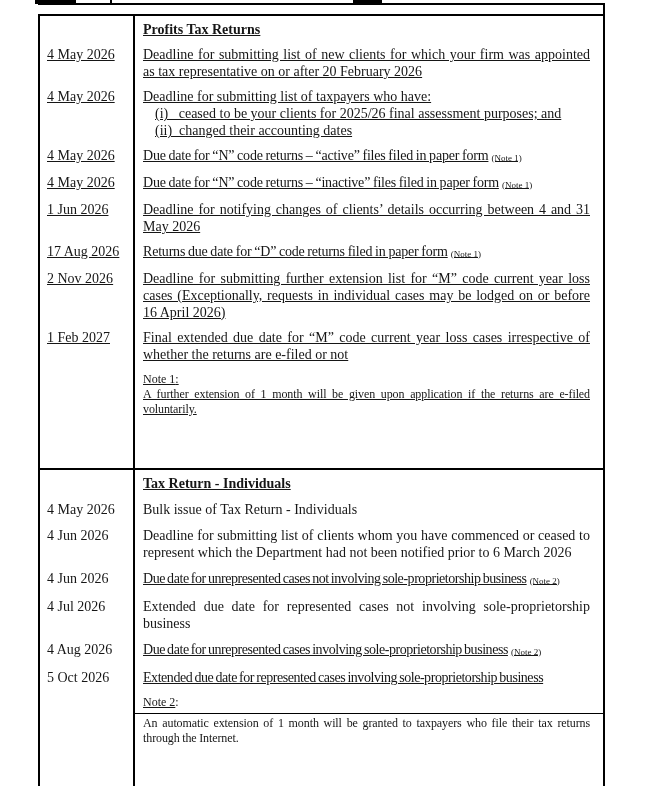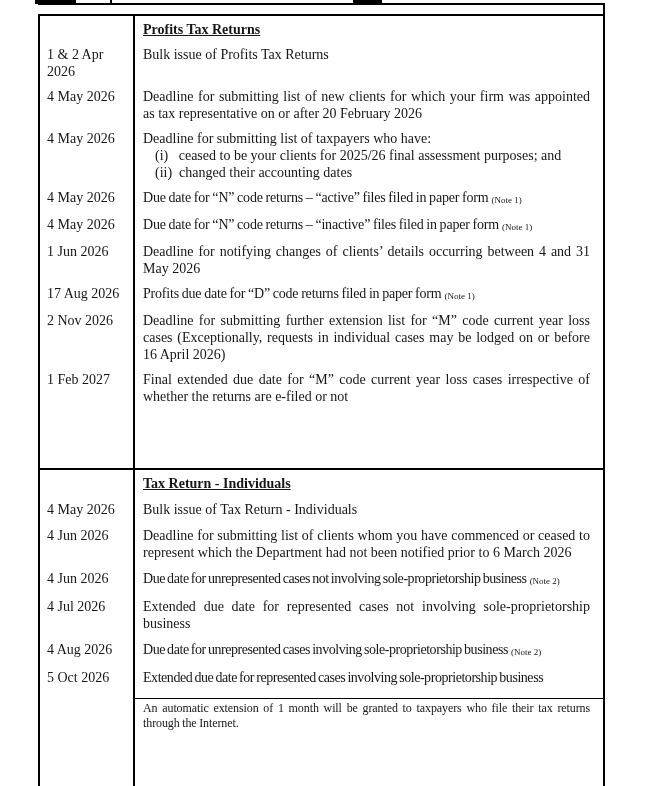--- a/index.html
+++ b/index.html
@@ -12,35 +12,35 @@
   .sl { position:absolute; background:#000; }
   .sl-bar-left   { left:35px;  top:0;   width:41px;  height:4px;  }
   .sl-tick       { left:110px; top:0;   width:2px;   height:4px;  }
   .sl-bar-right  { left:353px; top:0;   width:29px;  height:3px;  }
   .sl-hline      { left:38px;  top:3px; width:567px; height:2px;  }
   .sl-rightv     { left:603px; top:3px; width:2px;   height:12px; }
 
   
   .tbl { position:absolute; left:38px; width:567px; border:2px solid #000;
          overflow:hidden; background:#fff; }
-  .t1 { top:14px;  height:520px; }
+  .t1 { top:14px;  height:520px;text-decoration:underline; }
   .t2 { top:468px; height:352px; }
   .vdiv { position:absolute; left:93px; top:0; bottom:0; width:1.5px; background:#000; }
 
   .row { display:grid; grid-template-columns:93px 1fr; margin-top:8px; }
   .t2 .row { margin-top:9px; }
   .row.head { margin-top:5px; }
   .c1 { padding-left:7px; font-size:14px; line-height:17px; }
   .c2 { padding-left:10px; padding-right:13px; font-size:14px; line-height:17px; }
 
   .heading { font-weight:bold; text-decoration:underline; }
 
   .jp  { text-align:justify; }
   .one { white-space:nowrap; letter-spacing:-0.2px; word-spacing:-0.5px; }
-  .cond{ white-space:nowrap; letter-spacing:-0.45px; word-spacing:-0.9px; }
+  .cond{ white-space:nowrap; letter-spacing:-0.45px; word-spacing:-0.9px;text-decoration:underline; }
 
   .item { padding-left:12px; }
 
   .ref { font-size:9px; letter-spacing:0; word-spacing:0; padding-left:3px;
          position:relative; top:1px; white-space:nowrap;margin-top:32px; }
 
   .note-block { margin-top:9px; }
   .note-label { font-size:12px; line-height:15px; }
   .ul { text-decoration:underline; }
   .note-text { font-size:12px; line-height:15px; text-align:justify;
@@ -61,24 +61,20 @@
   <section class="tbl t1">
     <div class="vdiv"></div>
 
     <div class="row head">
       <div class="c1"></div>
       <div class="c2">
         <span class="heading">Profits Tax Returns</span>
       </div>
     </div>
 
-    <div class="row">
-      <div class="c1">1 &amp; 2 Apr 2026</div>
-      <div class="c2">Bulk issue of Profits Tax Returns</div>
-    </div>
 
     <div class="row">
       <div class="c1">4 May 2026</div>
       <div class="c2 jp">Deadline for submitting list of new clients for which your firm was appointed as tax representative on or after 20 February 2026</div>
     </div>
 
     <div class="row">
       <div class="c1">4 May 2026</div>
       <div class="c2">
         <div>Deadline for submitting list of taxpayers who have:</div>
@@ -102,37 +98,43 @@
     </div>
 
     <div class="row">
       <div class="c1">1 Jun 2026</div>
       <div class="c2 jp">Deadline for notifying changes of clients’ details occurring between 4 and 31 May 2026</div>
     </div>
 
     <div class="row">
       <div class="c1">17 Aug 2026</div>
       <div class="c2 one">
-        <span>Profits due date for “D” code returns filed in paper form</span><span class="ref">(Note 1)</span>
+        <span>Returns due date for “D” code returns filed in paper form</span><span class="ref">(Note 1)</span>
       </div>
     </div>
 
     <div class="row">
       <div class="c1">2 Nov 2026</div>
       <div class="c2 jp">Deadline for submitting further extension list for “M” code current year loss cases (Exceptionally, requests in individual cases may be lodged on or before 16 April 2026)</div>
     </div>
 
 
     <div class="row">
       <div class="c1">1 Feb 2027</div>
       <div class="c2 jp">Final extended due date for “M” code current year loss cases irrespective of whether the returns are e-filed or not</div>
     </div>
 
     <div class="row note-block">
       <div class="c1"></div>
+      <div class="c2">
+        <div class="note-label">
+          <span class="ul">Note 1</span><span>:</span>
+        </div>
+        <div class="note-text">A further extension of 1 month will be given upon application if the returns are e-filed voluntarily.</div>
+      </div>
     </div>
   </section>
 
   <section class="tbl t2">
     <div class="vdiv"></div>
 
     <div class="row head">
       <div class="c1"></div>
       <div class="c2">
         <span class="heading">Tax Return - Individuals</span>
@@ -169,19 +171,22 @@
     </div>
 
     <div class="row">
       <div class="c1">5 Oct 2026</div>
       <div class="c2 cond">Extended due date for represented cases involving sole-proprietorship business</div>
     </div>
 
     <div class="row note-block">
       <div class="c1"></div>
       <div class="c2">
+        <div class="note-label">
+          <span class="ul">Note 2</span><span>:</span>
+        </div>
         <div class="note-rule"></div>
         <div class="note-text">An automatic extension of 1 month will be granted to taxpayers who file their tax returns through the Internet.</div>
       </div>
     </div>
   </section>
 
 </div>
 
 </body></html>

